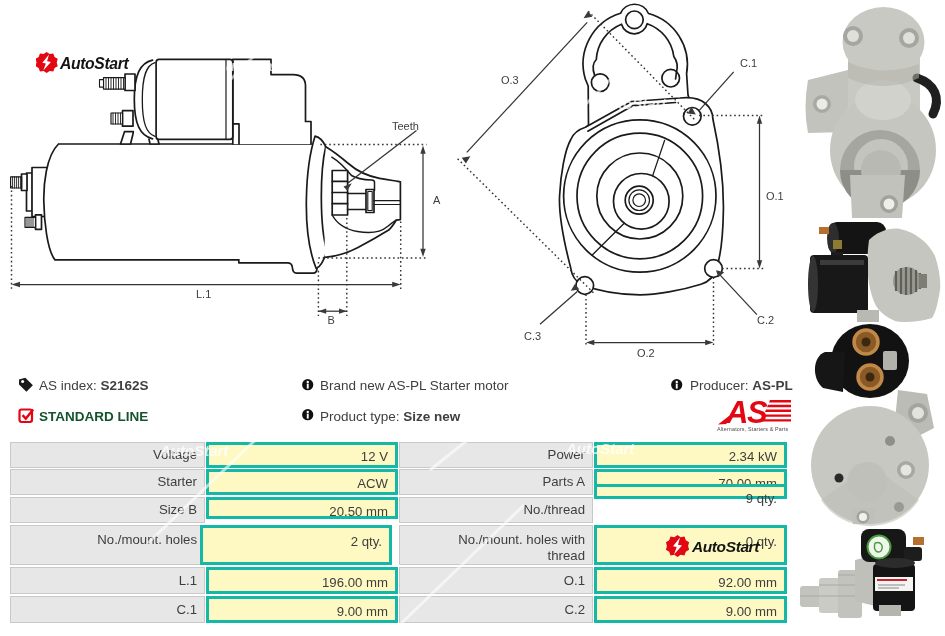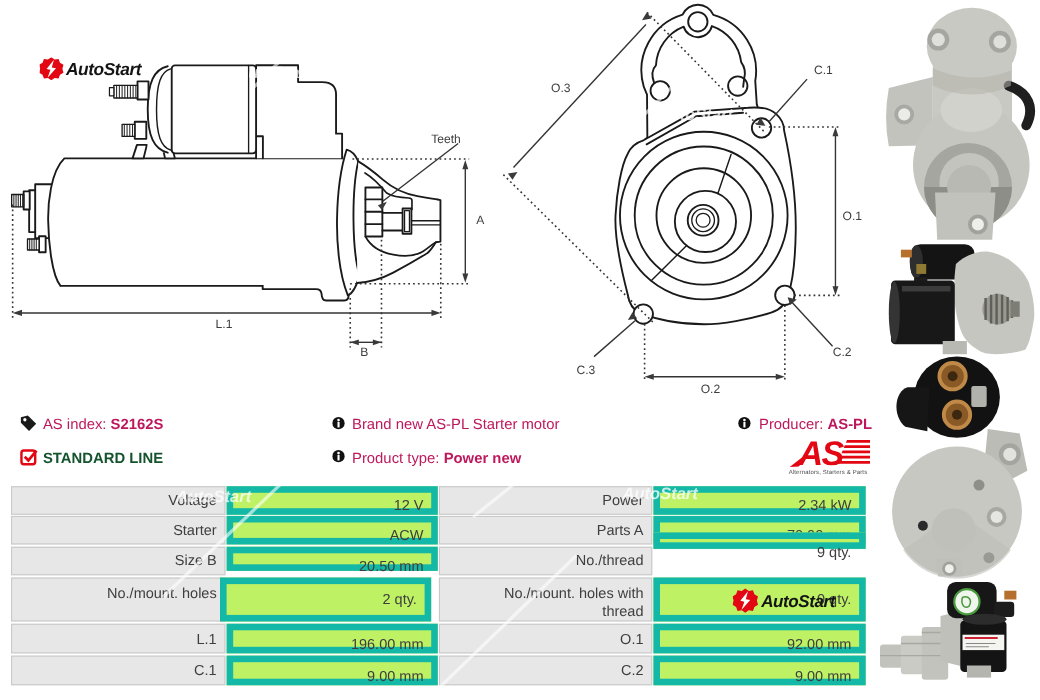--- a/index.html
+++ b/index.html
@@ -1,21 +1,21 @@
 <!DOCTYPE html>
 <html><head>
 <meta charset="utf-8">
 <style>
 html,body{margin:0;padding:0;background:#fff}
 .page{position:relative;width:945px;height:636px;background:#fff;overflow:hidden;font-family:"Liberation Sans",sans-serif}
 .abs{position:absolute}
 .cell{position:absolute;font-size:13.2px;color:#3e3e3e;text-align:right;box-sizing:border-box;padding-right:7px}
 .glab{background:#e7e7e7;border:1px solid #c9c9c9}
-.gval{background:#bef264;border:6px solid #14b8a6}
-.inf{position:absolute;font-size:13.5px;color:#be185d;white-space:nowrap}
+.gval{background:#fef9c3;border:3px solid #14b8a6}
+.inf{position:absolute;font-size:13.5px;color:#404040;white-space:nowrap}
 </style>
 </head>
 <body>
 <div class="page">
 <svg class="abs" style="left:0;top:0" width="800" height="440" viewBox="0 0 800 440">
 <g stroke="#1a1a1a" stroke-width="1.7" fill="none" stroke-linejoin="round" stroke-linecap="round">
 
  <rect x="26.5" y="173" width="6" height="38" fill="#fff"></rect>
  <rect x="32" y="167.5" width="16" height="49" fill="#fff"></rect>
 
@@ -176,21 +176,21 @@
       <circle cx="5.7" cy="5.7" r="5.6" fill="#111"></circle>
       <rect x="4.8" y="4.6" width="1.9" height="5" fill="#fff"></rect>
       <circle cx="5.75" cy="2.9" r="1.2" fill="#fff"></circle>
     </svg>
 <div class="inf" style="left:320px;top:378.2px">Brand new AS-PL Starter motor</div>
 <svg class="abs" style="left:302;top:409.4" width="12" height="12" viewBox="0 0 12 12">
       <circle cx="5.7" cy="5.7" r="5.6" fill="#111"></circle>
       <rect x="4.8" y="4.6" width="1.9" height="5" fill="#fff"></rect>
       <circle cx="5.75" cy="2.9" r="1.2" fill="#fff"></circle>
     </svg>
-<div class="inf" style="left:320px;top:408.5px">Product type: <b>Power new</b></div>
+<div class="inf" style="left:320px;top:408.5px">Product type: <b>Size new</b></div>
 <svg class="abs" style="left:671;top:379" width="12" height="12" viewBox="0 0 12 12">
       <circle cx="5.7" cy="5.7" r="5.6" fill="#111"></circle>
       <rect x="4.8" y="4.6" width="1.9" height="5" fill="#fff"></rect>
       <circle cx="5.75" cy="2.9" r="1.2" fill="#fff"></circle>
     </svg>
 <div class="inf" style="left:690px;top:378.2px">Producer: <b>AS-PL</b></div>
 <svg class="abs" style="left:716;top:396" width="75" height="36" viewBox="0 0 75 36">
  <g fill="#e30613">
   <text x="10" y="27" font-family="Liberation Sans,sans-serif" font-size="31" font-weight="bold" font-style="italic" letter-spacing="-1.5" fill="#e30613">AS</text>
   <path d="M54 4 L75 4 V6.4 L53 6.4 Z M52 8.8 L75 8.8 V11.2 L51 11.2 Z M50 13.6 L75 13.6 V16 L49 16 Z M48 18.4 L75 18.4 V20.8 L47 20.8 Z M46 23.2 L75 23.2 V25.6 L45 25.6 Z"></path>

